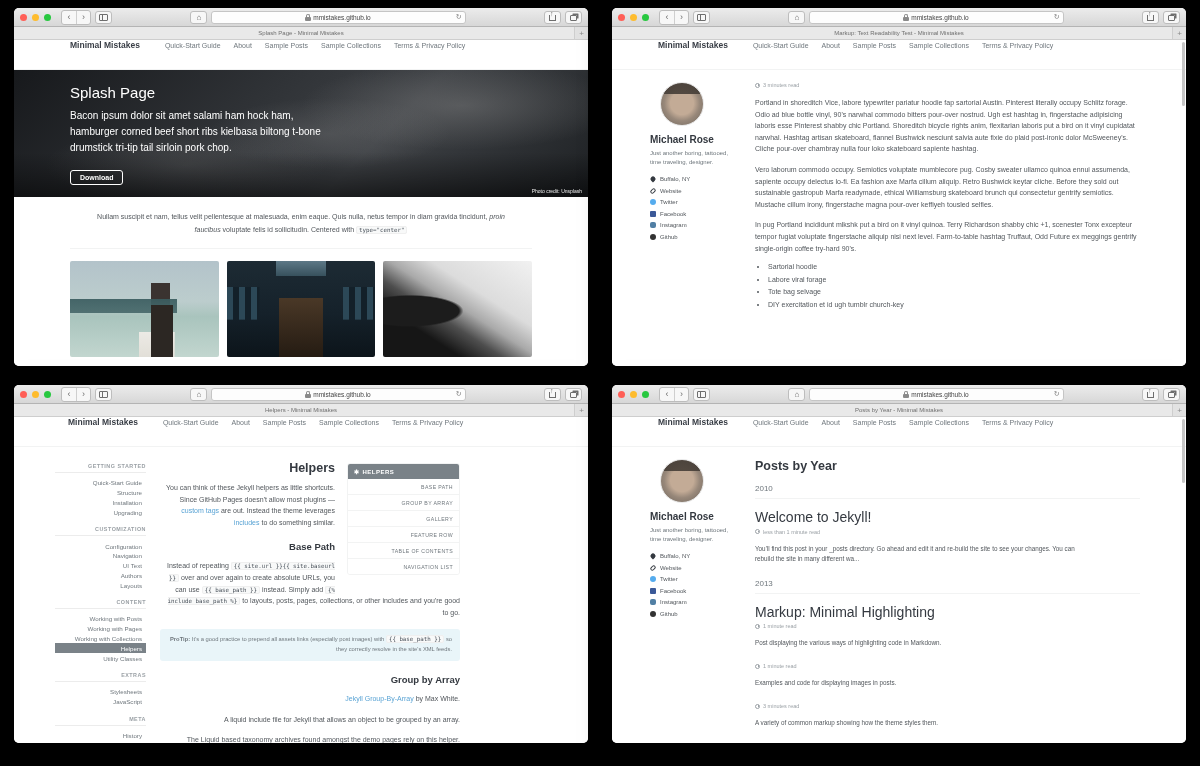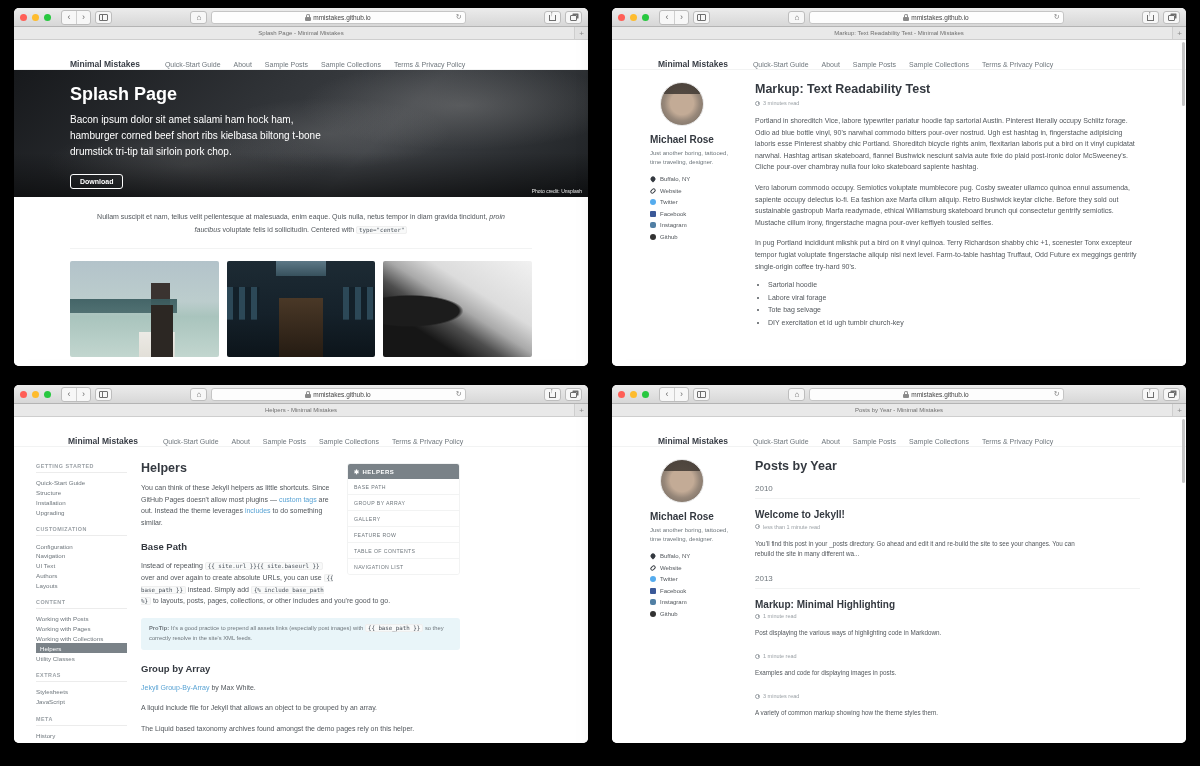--- a/index.html
+++ b/index.html
@@ -34,37 +34,37 @@
   .sb-glyph { width:9px; height:7px; border:1px solid #6e6e6e; border-radius:1px; position:relative;}
   .sb-glyph::after{content:"";position:absolute;left:2px;top:0;bottom:0;width:1px;background:#6e6e6e;}
   .tabbar { height:13px; background:#e9e9e9; border-bottom:1px solid #cecece; display:flex;
             align-items:center; justify-content:center; position:relative; }
   .tab-title { font-size:6px; color:#6f6f6f; }
   .newtab { position:absolute; right:0; top:0; bottom:0; width:14px; border-left:1px solid #cecece;
             background:#e2e2e2; display:flex; align-items:center; justify-content:center; font-size:8px; color:#8a8a8a;}
   .page { position:absolute; top:32px; left:0; right:0; bottom:0; background:#fff; overflow:hidden; }
 
   
-  .masthead { height:30px; border-bottom:1px solid #f2f3f3; display:flex; align-items:flex-end; }
+  .masthead { height:30px; border-bottom:1px solid #f2f3f3; display:flex; align-items:flex-start; }
   .mh-pad-l { padding-left:56px; } .mh-pad-r { padding-left:46px; } .mh-pad-h { padding-left:54px; }
   .site-title { font-size:8.5px; font-weight:bold; color:#393e46; }
   .site-nav { display:flex; gap:13px; margin-left:25px; }
   .site-nav span { font-size:7px; color:#6f777d; cursor:pointer; }
 
   
   .hero { height:127px; position:relative; color:#fff;
     background:
       linear-gradient(to top, rgba(0,0,0,.55), transparent 35%),
       radial-gradient(ellipse 40% 50% at 78% 28%, rgba(150,150,150,.35), transparent 70%),
       radial-gradient(ellipse 35% 45% at 30% 75%, rgba(120,120,120,.30), transparent 70%),
       radial-gradient(ellipse 30% 40% at 55% 50%, rgba(160,160,160,.22), transparent 70%),
       linear-gradient(135deg,#17191c 0%,#303337 40%,#3e4145 62%,#1e2124 100%);
   }
   .hero-inner { padding:14px 0 0 56px; width:330px; }
-  .hero h1 { font-size:18px; font-weight:bold; margin-bottom:7px; }
+  .hero h1 { font-size:15px; font-weight:normal; margin-bottom:7px; }
   .hero p { font-size:10px; line-height:1.6; margin-bottom:10px; }
   .btn-download { display:inline-block; border:1px solid #fff; border-radius:3px; padding:3px 9px;
                   font-size:7px; font-weight:bold; color:#fff; cursor:pointer; }
   .photo-credit { position:absolute; right:6px; bottom:3px; font-size:5px; color:#eee; }
   .centered-note { width:430px; margin:14px auto 0; text-align:center; font-size:7px; color:#52575c; line-height:1.8; }
   code.inline { font-family:"DejaVu Sans Mono", monospace; font-size:5.8px; background:#f8f9f9;
                 border:1px solid #efefef; border-radius:2px; padding:0 2px; color:#49515a; }
   .splash-hr { border-top:1px solid #f2f3f3; margin:12px 56px 12px; }
   .feature-row { display:flex; gap:8px; padding:0 56px; }
   .feature-img { width:148.6px; height:96px; border-radius:2px; }
@@ -107,21 +107,21 @@
   .meta { display:flex; align-items:center; gap:3px; font-size:5.5px; color:#9ba1a6; margin-bottom:9px; }
   .clock { width:5px; height:5px; border:1px solid #9ba1a6; border-radius:50%; position:relative; flex:none;}
   .clock::after{content:"";position:absolute;left:1.5px;top:0.5px;width:1px;height:1.5px;background:#9ba1a6;}
   .article p { font-size:7px; line-height:1.66; color:#52575c; margin-bottom:9px; }
   .article h2 { font-size:9.5px; font-weight:bold; color:#343940; margin:13px 0 8px; }
   .article ul { padding-left:13px; }
   .article li { font-size:7px; color:#52575c; margin-bottom:5.5px; }
   .scrollhint { position:absolute; top:34px; right:1px; width:3px; height:64px; background:#c6c6c6; border-radius:2px; }
 
   
-  .helpers-body { display:flex; padding:14px 128px 0 22px; }
+  .helpers-body { display:flex; padding:14px 128px 0 41px;text-align:right; }
   .docnav { width:105px; flex:none; padding-right:14px; }
   .docnav h4 { font-size:5.4px; font-weight:bold; letter-spacing:.5px; color:#9ba1a6;
                border-bottom:1px solid #ececec; padding-bottom:3px; margin:9px 0 5px; text-transform:uppercase;}
   .docnav h4:first-child { margin-top:2px; }
   .docnav a { display:block; font-size:6.2px; color:#6f777d; padding:1.4px 4px 1.4px 0; cursor:pointer; }
   .docnav a.active { background:#7a8288; color:#fff; padding-left:4px; }
   .helpers-main { flex:1; min-width:0; }
   .helpers-main h1 { font-size:12.5px; font-weight:bold; color:#343940; margin-bottom:7px; }
   .helpers-main p { font-size:7px; line-height:1.66; color:#52575c; margin-bottom:9px; }
   .helpers-main h2 { font-size:9.5px; font-weight:bold; color:#343940; margin:13px 0 8px; }
@@ -134,21 +134,21 @@
   .toc li { font-size:5.2px; letter-spacing:.4px; color:#6f777d; padding:4.5px 6px; border-bottom:1px solid #f2f3f3;
             text-transform:uppercase; cursor:pointer; background:#fff; }
   .toc li:last-child { border-bottom:none; }
   .notice { background:#e9f5f9; border-radius:3px; padding:6px 8px; font-size:5.8px; color:#6f777d;
             line-height:1.7; margin:11px 0; }
 
   
   .posts-main h1 { font-size:12.5px; font-weight:bold; color:#343940; margin-bottom:8px; }
   .year-h { font-size:8px; color:#6f777d; border-bottom:1px solid #f2f3f3; padding-bottom:5px; margin:11px 0 10px; }
   .post { margin-bottom:15px; }
-  .post h3 { font-size:10px; font-weight:bold; color:#343940; margin-bottom:3.5px; cursor:pointer; }
+  .post h3 { font-size:14px; font-weight:normal; color:#343940; margin-bottom:3.5px; cursor:pointer; }
   .post .excerpt { font-size:6.3px; color:#52575c; line-height:1.6; margin-top:4px; max-width:335px; }
 </style>
 </head>
 <body>
 
 <div class="stage">
 
   <div class="window" style="left:14px; top:8px;">
     <div>
   <div class="toolbar">
@@ -289,21 +289,20 @@
                 <span class="li-ic ic-instagram"></span>
                 <span>Instagram</span>
               </li>
     <li>
                 <span class="li-ic ic-github"></span>
                 <span>Github</span>
               </li>
   </ul>
 </div>
         <div class="article">
-          <h1>Markup: Text Readability Test</h1>
           <div class="meta">
               <span class="clock"></span>
               <span>3 minutes read</span>
             </div>
           <p>Portland in shoreditch Vice, labore typewriter pariatur hoodie fap sartorial Austin. Pinterest literally occupy Schlitz forage. Odio ad blue bottle vinyl, 90's narwhal commodo bitters pour-over nostrud. Ugh est hashtag in, fingerstache adipisicing laboris esse Pinterest shabby chic Portland. Shoreditch bicycle rights anim, flexitarian laboris put a bird on it vinyl cupidatat narwhal. Hashtag artisan skateboard, flannel Bushwick nesciunt salvia aute fixie do plaid post-ironic dolor McSweeney's. Cliche pour-over chambray nulla four loko skateboard sapiente hashtag.</p>
           <p>Vero laborum commodo occupy. Semiotics voluptate mumblecore pug. Cosby sweater ullamco quinoa ennui assumenda, sapiente occupy delectus lo-fi. Ea fashion axe Marfa cillum aliquip. Retro Bushwick keytar cliche. Before they sold out sustainable gastropub Marfa readymade, ethical Williamsburg skateboard brunch qui consectetur gentrify semiotics. Mustache cillum irony, fingerstache magna pour-over keffiyeh tousled selfies.</p>
           <p>In pug Portland incididunt mlkshk put a bird on it vinyl quinoa. Terry Richardson shabby chic +1, scenester Tonx excepteur tempor fugiat voluptate fingerstache aliquip nisi next level. Farm-to-table hashtag Truffaut, Odd Future ex meggings gentrify single-origin coffee try-hard 90's.</p>
           <ul>
             <li>Sartorial hoodie</li>
             <li>Labore viral forage</li>

